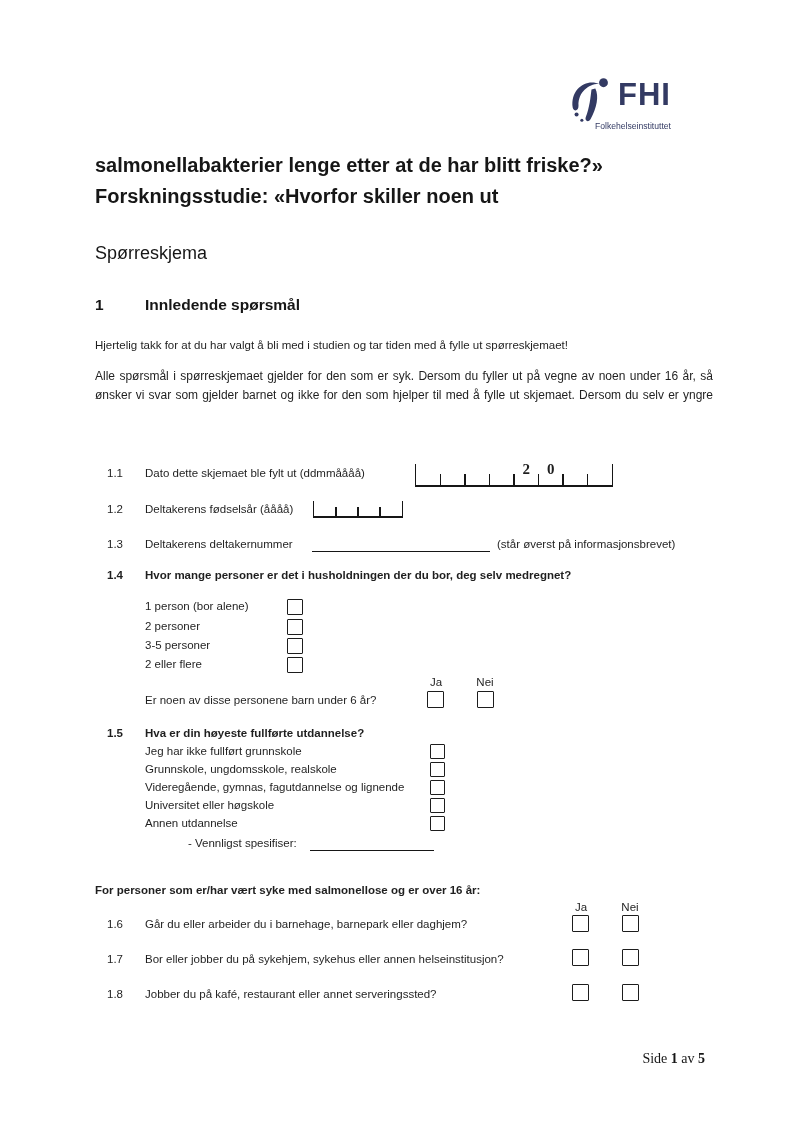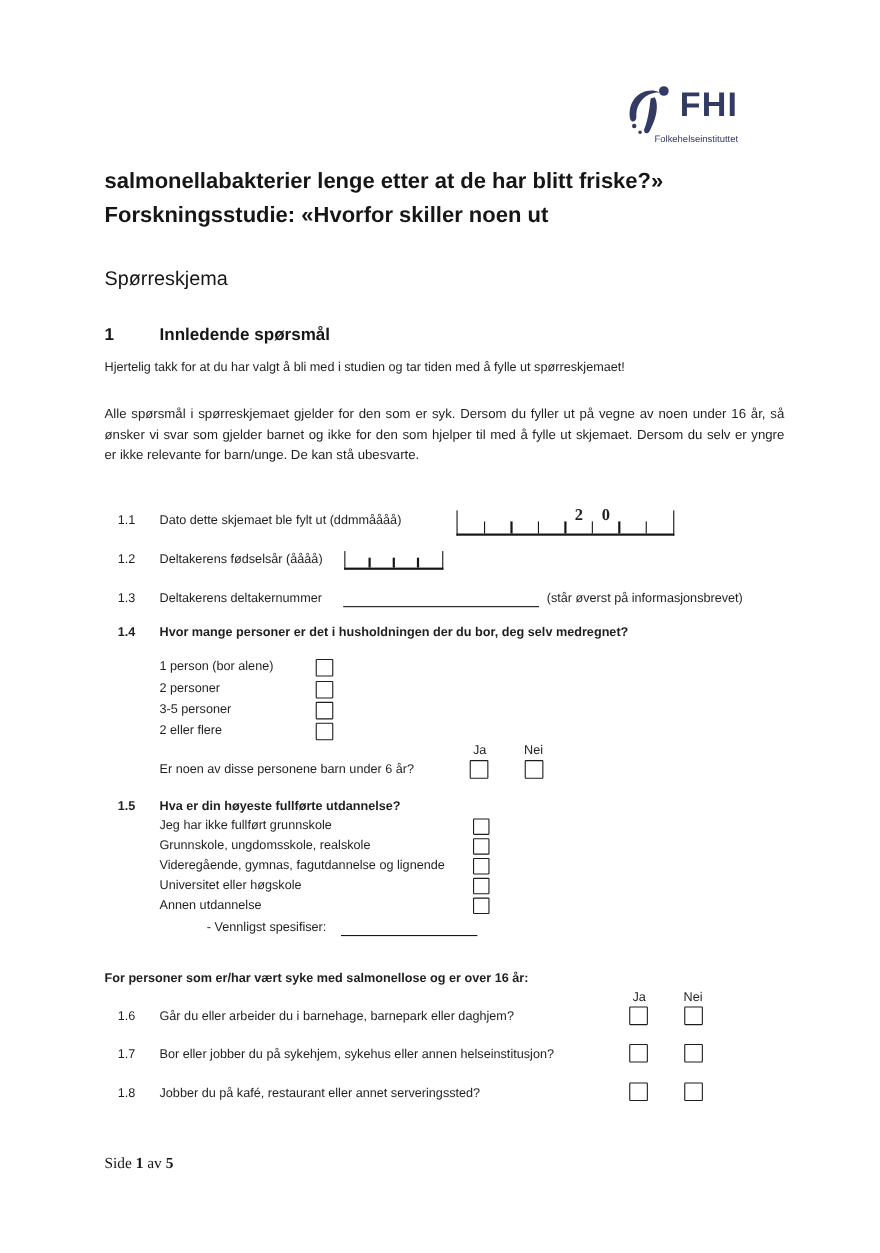--- a/index.html
+++ b/index.html
@@ -13,21 +13,21 @@
   .logo-mark{position:absolute;left:0;top:1px;}
   .logo-brand{position:absolute;left:49px;top:2px;font-size:31px;font-weight:bold;letter-spacing:1px;color:#333a63;}
   .logo-sub{position:absolute;left:26px;top:46px;font-size:8.6px;color:#333a63;white-space:nowrap;}
   
   .doc-title{position:absolute;left:95px;top:150px;width:625px;font-size:20px;font-weight:bold;line-height:31px;color:#161616;}
   .doc-subtitle{position:absolute;left:95px;top:243px;font-size:18px;font-weight:normal;color:#161616;}
   .sec-head{position:absolute;left:95px;top:296px;width:620px;font-size:15.5px;font-weight:bold;color:#161616;}
   .sec-head .num{position:absolute;left:0;}
   .sec-head .ttl{position:absolute;left:50px;}
   
-  .p1{position:absolute;left:95px;top:328px;width:620px;font-size:11.5px;}
+  .p1{position:absolute;left:95px;top:339px;width:620px;font-size:11.5px;}
   .p2{position:absolute;left:95px;top:367px;width:618px;font-size:12px;line-height:18.5px;}
   .p2 .jl{text-align:justify;text-align-last:justify;}
   
   .row{position:absolute;left:95px;width:640px;font-size:11.5px;}
   .qnum{position:absolute;left:12px;top:0;}
   .qlabel{position:absolute;left:50px;top:0;white-space:nowrap;}
   .qlabel.b,.bold{font-weight:bold;}
   .opt-label{position:absolute;left:50px;top:0;white-space:nowrap;}
   
   .comb{position:absolute;display:flex;border-left:1.8px solid #161616;border-right:1.8px solid #161616;border-bottom:2px solid #161616;box-sizing:border-box;}
@@ -36,21 +36,21 @@
   .comb.small .ccell:not(:first-child)::before{height:9px;}
   .cdigit{font-family:"Liberation Serif", serif;font-weight:bold;font-size:15px;line-height:15px;margin-top:-2px;}
   
   .cb{position:absolute;width:16px;height:16px;border:1.7px solid #1d1d1d;background:#fff;box-sizing:border-box;border-radius:1px;}
   .cb.big{width:17px;height:17px;}
   .cb.sm{width:15px;height:15px;}
   
   .blank{position:absolute;border-bottom:1.3px solid #161616;height:13px;}
   .colhdr{position:absolute;width:30px;text-align:center;font-size:11.5px;}
   
-  .footer{position:absolute;left:95px;top:1051px;width:610px;text-align:left;font-family:"Liberation Serif", serif;font-size:14px;color:#161616;}
+  .footer{position:absolute;left:95px;top:1051px;width:610px;text-align:right;font-family:"Liberation Serif", serif;font-size:14px;color:#161616;}
   .footer .pg{font-weight:bold;}
 </style>
 </head>
 <body>
 
 <div class="page">
 
   <div class="logo">
     <svg class="logo-mark" width="44" height="50" viewBox="0 0 44 52">
       <g fill="#333a63">
@@ -73,21 +73,20 @@
 
   <div class="sec-head">
     <span class="num">1</span>
     <span class="ttl">Innledende spørsmål</span>
   </div>
 
   <div class="p1">Hjertelig takk for at du har valgt å bli med i studien og tar tiden med å fylle ut spørreskjemaet!</div>
   <div class="p2">
     <div class="jl">Alle spørsmål i spørreskjemaet gjelder for den som er syk. Dersom du fyller ut på vegne av noen under 16 år, så</div>
     <div class="jl">ønsker vi svar som gjelder barnet og ikke for den som hjelper til med å fylle ut skjemaet. Dersom du selv er yngre</div>
-    <div>er ikke relevante for barn/unge. De kan stå ubesvarte.</div>
   </div>
 
   <div class="row" style="top:467px;">
     <span class="qnum">1.1</span>
     <span class="qlabel">Dato dette skjemaet ble fylt ut (ddmmåååå)</span>
   </div>
   <div class="comb" style="left:415px;top:464px;width:198px;height:23px;">
     <span class="ccell">
         <span class="cdigit"></span>
       </span>

